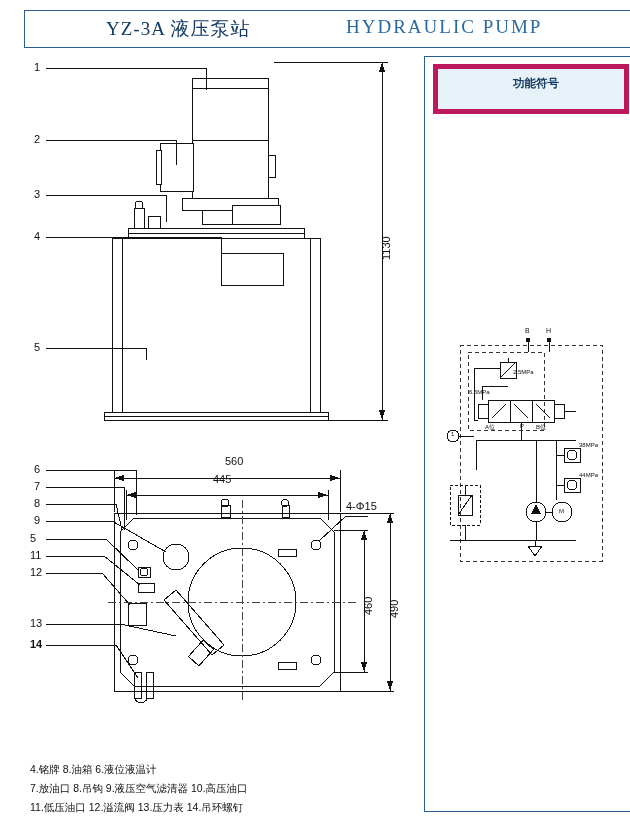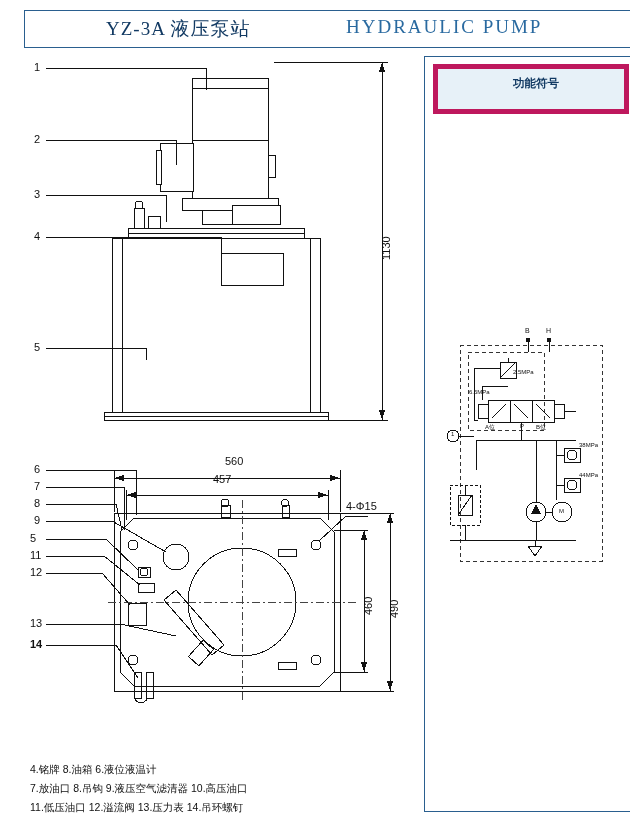--- a/index.html
+++ b/index.html
@@ -303,21 +303,21 @@
   <div class="num" style="left:18px;top:480px;">7</div>
   <div class="num" style="left:18px;top:497px;">8</div>
   <div class="num" style="left:18px;top:514px;">9</div>
   <div class="num" style="left:14px;top:532px;">5</div>
   <div class="num" style="left:14px;top:549px;">11</div>
   <div class="num" style="left:14px;top:566px;">12</div>
   <div class="num" style="left:14px;top:617px;">13</div>
   <div class="num" style="left:14px;top:638px;font-weight:bold;">14</div>
 
   <div class="lbl" style="left:197px;top:455px;margin-left:12px;">560</div>
-  <div class="lbl" style="left:197px;top:473px;">457</div>
+  <div class="lbl" style="left:197px;top:473px;">445</div>
   <div class="lbl" style="left:330px;top:500px;">4-Φ15</div>
   <div class="vert" style="left:346px;top:615px;">460</div>
   <div class="vert" style="left:372px;top:618px;">490</div>
 
   <div class="lbl-sm" style="left:509px;top:327px;">B</div>
   <div class="lbl-sm" style="left:530px;top:327px;">H</div>
   <div class="lbl-xs" style="left:497px;top:369px;">2.5MPa</div>
   <div class="lbl-xs" style="left:453px;top:389px;">6.5MPa</div>
   <div class="lbl-xs" style="left:469px;top:423px;">A位</div>
   <div class="lbl-xs" style="left:504px;top:423px;">P</div>

